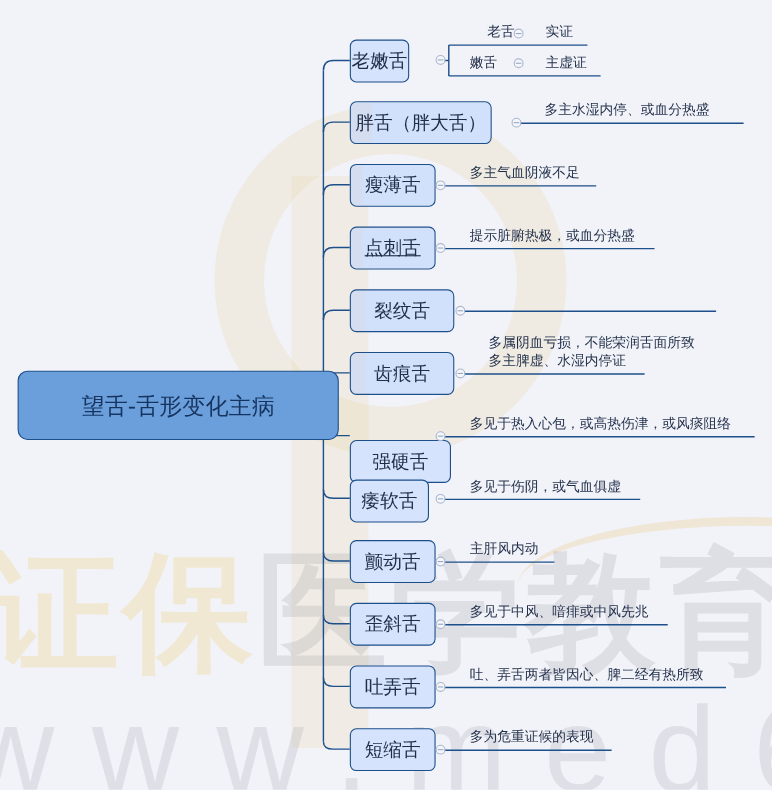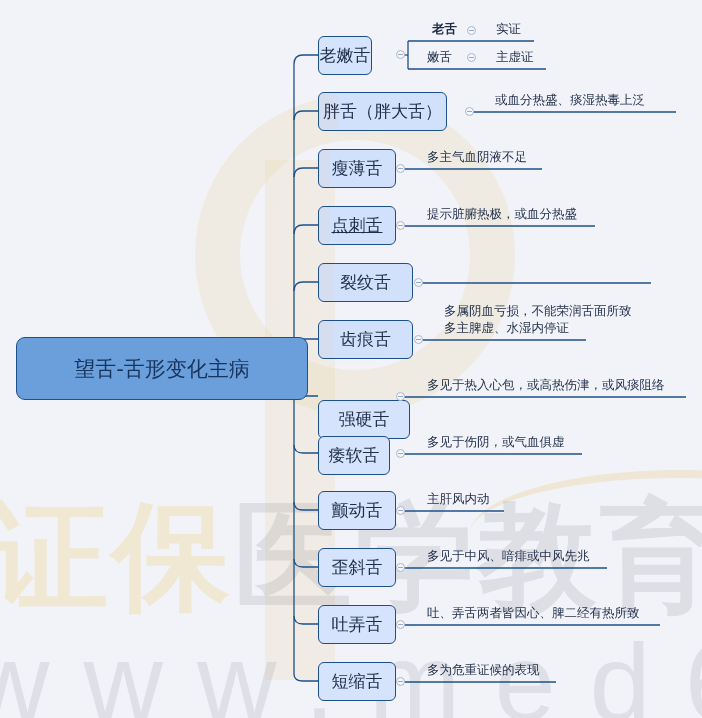--- a/index.html
+++ b/index.html
@@ -65,32 +65,32 @@
 </svg>
 
 <div class="root">
     <span>望舌-舌形变化主病</span>
   </div>
 
 <div class="node blue" style="left:318px;top:36px;width:54px;">
     <span>老嫩舌</span>
   </div>
 <div class="tog" style="left:396px;top:50px;"></div>
-<div class="leaf" style="left:432px;top:21px;font-weight:bold;">老舌</div>
+<div class="leaf" style="left:443px;top:21px;">老舌</div>
 <div class="tog" style="left:467px;top:26px;"></div>
 <div class="leaf" style="left:496px;top:21px;">实证</div>
 <div class="leaf" style="left:427px;top:49px;">嫩舌</div>
 <div class="tog" style="left:467px;top:53px;"></div>
 <div class="leaf" style="left:496px;top:49px;">主虚证</div>
 
 <div class="node" style="left:318px;top:92px;width:129px;">
     <span>胖舌（胖大舌）</span>
   </div>
 <div class="tog" style="left:465px;top:107px;"></div>
-<div class="leaf" style="left:495px;top:92px;">或血分热盛、痰湿热毒上泛</div>
+<div class="leaf" style="left:495px;top:92px;">多主水湿内停、或血分热盛</div>
 
 <div class="node" style="left:318px;top:149px;width:78px;">
     <span>瘦薄舌</span>
   </div>
 <div class="tog" style="left:396px;top:164px;"></div>
 <div class="leaf" style="left:427px;top:149px;">多主气血阴液不足</div>
 
 <div class="node" style="left:318px;top:206px;width:78px;text-decoration:underline;">
     <span>点刺舌</span>
   </div>

